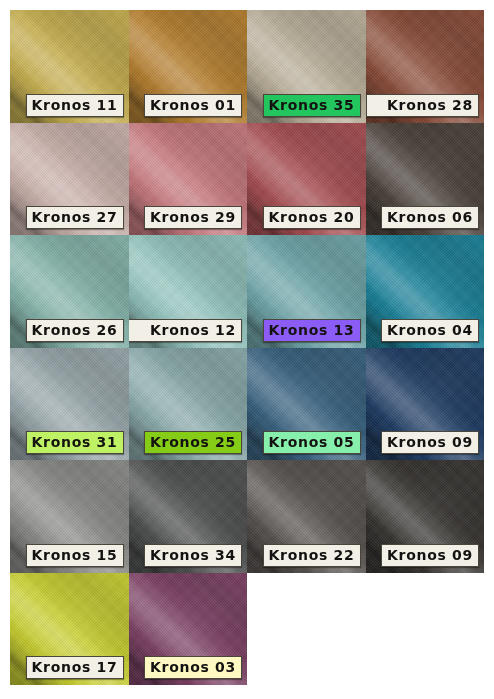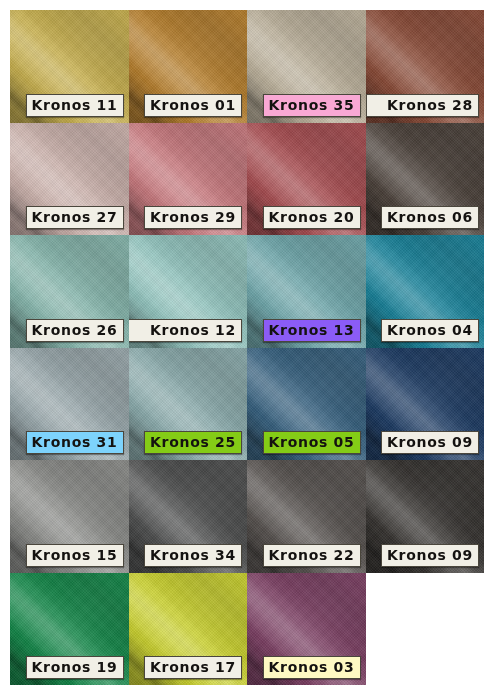--- a/index.html
+++ b/index.html
@@ -124,21 +124,21 @@
       <div class="fabric-weave"></div>
       <div class="fabric-vignette"></div>
       <div class="swatch-label" style="background: rgb(241, 239, 230); border-color: rgb(74, 70, 60); color: rgb(20, 18, 16);">Kronos 01</div>
     </div>
     <div class="swatch">
       <div class="fabric-base" style="background: rgb(189, 178, 156);"></div>
       <div class="fabric-shade"></div>
       <div class="fabric-crease"></div>
       <div class="fabric-weave"></div>
       <div class="fabric-vignette"></div>
-      <div class="swatch-label" style="background: #f9a8d4; border-color: rgb(74, 70, 60); color: rgb(20, 18, 16);">Kronos 35</div>
+      <div class="swatch-label" style="background: #22c55e; border-color: rgb(74, 70, 60); color: rgb(20, 18, 16);">Kronos 35</div>
     </div>
     <div class="swatch">
       <div class="fabric-base" style="background: rgb(138, 74, 54);"></div>
       <div class="fabric-shade"></div>
       <div class="fabric-crease"></div>
       <div class="fabric-weave"></div>
       <div class="fabric-vignette"></div>
       <div class="swatch-label" style="background: rgb(241, 239, 230); border-color: rgb(74, 70, 60); color: rgb(20, 18, 16); padding-left: 20px;">Kronos 28</div>
     </div>
     <div class="swatch">
@@ -204,37 +204,37 @@
       <div class="fabric-weave"></div>
       <div class="fabric-vignette"></div>
       <div class="swatch-label" style="background: rgb(241, 239, 230); border-color: rgb(74, 70, 60); color: rgb(20, 18, 16);">Kronos 04</div>
     </div>
     <div class="swatch">
       <div class="fabric-base" style="background: rgb(154, 169, 173);"></div>
       <div class="fabric-shade"></div>
       <div class="fabric-crease"></div>
       <div class="fabric-weave"></div>
       <div class="fabric-vignette"></div>
-      <div class="swatch-label" style="background: #7dd3fc; border-color: rgb(74, 70, 60); color: rgb(20, 18, 16); text-align: right;">Kronos 31</div>
+      <div class="swatch-label" style="background: #bef264; border-color: rgb(74, 70, 60); color: rgb(20, 18, 16); text-align: right;">Kronos 31</div>
     </div>
     <div class="swatch">
       <div class="fabric-base" style="background: rgb(139, 172, 173);"></div>
       <div class="fabric-shade"></div>
       <div class="fabric-crease"></div>
       <div class="fabric-weave"></div>
       <div class="fabric-vignette"></div>
       <div class="swatch-label" style="background: #84cc16; border-color: rgb(74, 70, 60); color: rgb(20, 18, 16);">Kronos 25</div>
     </div>
     <div class="swatch">
       <div class="fabric-base" style="background: rgb(53, 96, 127);"></div>
       <div class="fabric-shade"></div>
       <div class="fabric-crease"></div>
       <div class="fabric-weave"></div>
       <div class="fabric-vignette"></div>
-      <div class="swatch-label" style="background: #84cc16; border-color: rgb(74, 70, 60); color: rgb(20, 18, 16);">Kronos 05</div>
+      <div class="swatch-label" style="background: #86efac; border-color: rgb(74, 70, 60); color: rgb(20, 18, 16);">Kronos 05</div>
     </div>
     <div class="swatch">
       <div class="fabric-base" style="background: rgb(27, 58, 99);"></div>
       <div class="fabric-shade"></div>
       <div class="fabric-crease"></div>
       <div class="fabric-weave"></div>
       <div class="fabric-vignette"></div>
       <div class="swatch-label" style="background: rgb(241, 239, 230); border-color: rgb(74, 70, 60); color: rgb(20, 18, 16);">Kronos 09</div>
     </div>
     <div class="swatch">
@@ -261,28 +261,20 @@
       <div class="fabric-vignette"></div>
       <div class="swatch-label" style="background: rgb(241, 239, 230); border-color: rgb(74, 70, 60); color: rgb(20, 18, 16);">Kronos 22</div>
     </div>
     <div class="swatch">
       <div class="fabric-base" style="background: rgb(53, 50, 47);"></div>
       <div class="fabric-shade"></div>
       <div class="fabric-crease"></div>
       <div class="fabric-weave"></div>
       <div class="fabric-vignette"></div>
       <div class="swatch-label" style="background: rgb(241, 239, 230); border-color: rgb(74, 70, 60); color: rgb(20, 18, 16);">Kronos 09</div>
-    </div>
-    <div class="swatch">
-      <div class="fabric-base" style="background: rgb(18, 135, 72);"></div>
-      <div class="fabric-shade"></div>
-      <div class="fabric-crease"></div>
-      <div class="fabric-weave"></div>
-      <div class="fabric-vignette"></div>
-      <div class="swatch-label" style="background: rgb(241, 239, 230); border-color: rgb(74, 70, 60); color: rgb(20, 18, 16);">Kronos 19</div>
     </div>
     <div class="swatch">
       <div class="fabric-base" style="background: rgb(203, 210, 46);"></div>
       <div class="fabric-shade"></div>
       <div class="fabric-crease"></div>
       <div class="fabric-weave"></div>
       <div class="fabric-vignette"></div>
       <div class="swatch-label" style="background: rgb(241, 239, 230); border-color: rgb(74, 70, 60); color: rgb(20, 18, 16);">Kronos 17</div>
     </div>
     <div class="swatch">

